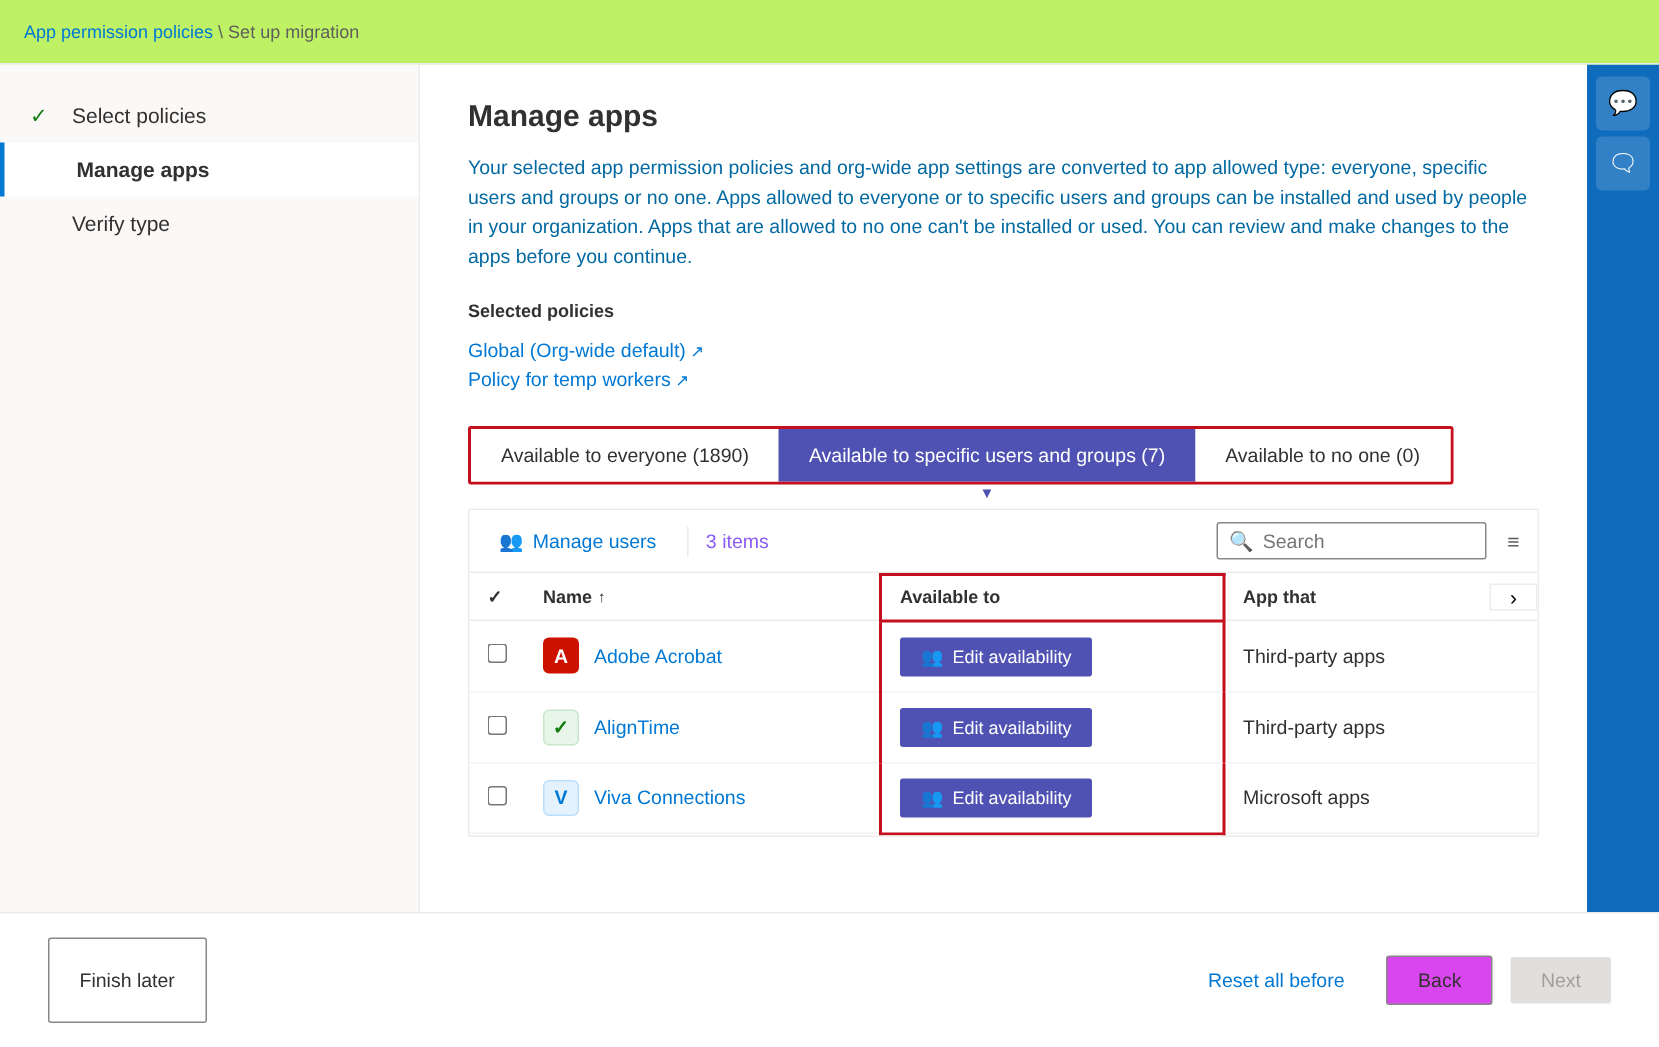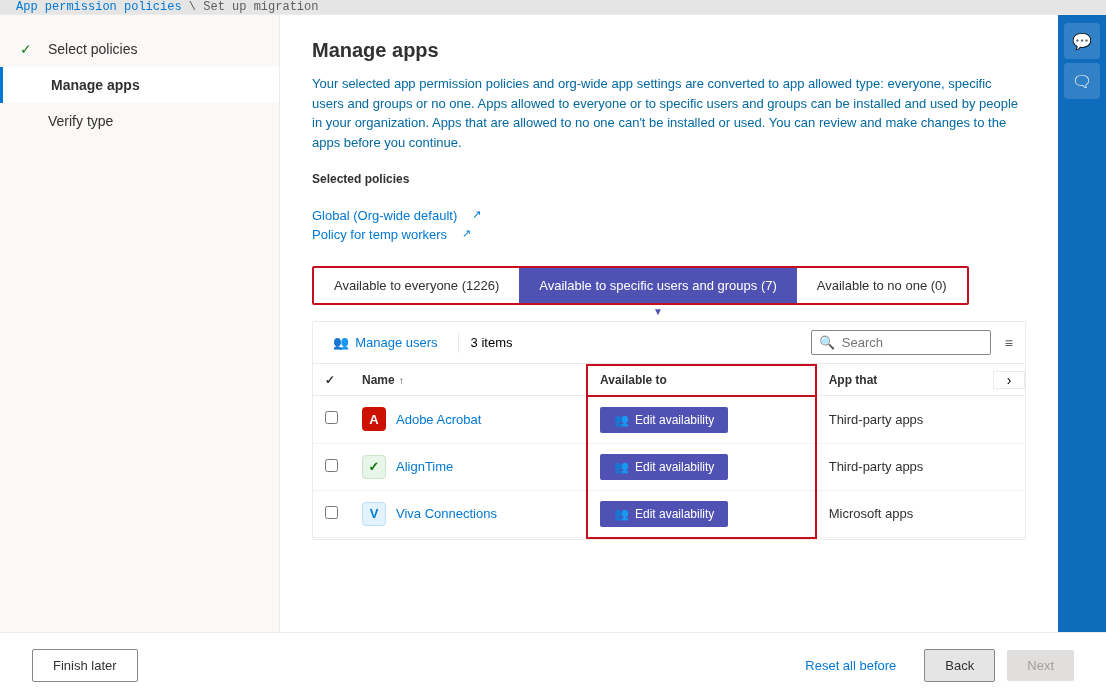--- a/index.html
+++ b/index.html
@@ -1,56 +1,56 @@
 <!DOCTYPE html>
 <html><head>
   <meta charset="utf-8">
   <style>
     * { box-sizing: border-box; margin: 0; padding: 0; }
     body { font-family: 'Segoe UI', Arial, sans-serif; font-size: 13px; background: #f3f2f1; color: #323130; }
 
     .app-container { display: flex; flex-direction: column; height: 698px; width: 1106px; background: #fff; }
 
-    .breadcrumb-bar { background: #e5e5e5; padding: 0 16px; border-bottom: 1px solid #edebe9; font-size: 12px; color: #605e5c; font-family: Liberation Mono, monospace; }
+    .breadcrumb-bar { background: #bef264; padding: 14px 16px; border-bottom: 1px solid #edebe9; font-size: 12px; color: #605e5c; }
     .breadcrumb-bar a { color: #0078d4; text-decoration: none; }
     .breadcrumb-bar span { color: #605e5c; }
 
     .main-layout { display: flex; flex: 1; overflow: hidden; }
 
     
     .sidebar { width: 280px; background: #faf9f8; border-right: 1px solid #edebe9; padding: 16px 0; }
     .sidebar-item { display: flex; align-items: center; padding: 10px 20px; cursor: pointer; font-size: 14px; color: #323130; position: relative; }
     .sidebar-item.active { background: #fff; font-weight: 600; border-left: 3px solid #0078d4; }
     .sidebar-item.active::before { content: ''; }
     .sidebar-item.completed { color: #323130; }
     .sidebar-item.dimmed { color: #a19f9d; }
     .sidebar-check { width: 20px; margin-right: 8px; color: #107c10; font-size: 14px; }
     .sidebar-dot { width: 20px; margin-right: 8px; }
 
     
     .content { flex: 1; overflow-y: auto; padding: 24px 32px; }
     .page-title { font-size: 20px; font-weight: 600; color: #323130; margin-bottom: 12px; }
     .description { font-size: 13px; color: #0369a1; line-height: 1.5; margin-bottom: 20px; max-width: 740px; }
 
-    .selected-policies-label { font-size: 12px; font-weight: 600; color: #323130; margin-bottom: 22px; }
-    .policy-link { display: flex; align-items: flex-start; gap: 15px; color: #0078d4; font-size: 13px; margin-bottom: 4px; cursor: pointer; text-decoration: none; }
+    .selected-policies-label { font-size: 12px; font-weight: 600; color: #323130; margin-bottom: 12px; }
+    .policy-link { display: flex; align-items: flex-end; gap: 3px; color: #0078d4; font-size: 13px; margin-bottom: 4px; cursor: pointer; text-decoration: none; }
     .policy-link .ext-icon { font-size: 11px; }
 
     
     .tabs-container { display: flex; margin-top: 24px; margin-bottom: 16px; border: 2px solid #c50f1f; border-radius: 2px; overflow: visible; width: fit-content; }
     .tab-btn { padding: 10px 20px; font-size: 13px; cursor: pointer; border: none; background: #fff; color: #323130; position: relative; white-space: nowrap; }
     .tab-btn.active { background: #4f52b2; color: #fff; position: relative; }
     .tab-btn.active::after { content: '▼'; position: absolute; bottom: -14px; left: 50%; transform: translateX(-50%); color: #4f52b2; font-size: 10px; }
 
     
     .table-container { border: 1px solid #edebe9; border-radius: 2px; overflow: hidden; }
     .table-toolbar { display: flex; align-items: center; padding: 8px 12px; background: #fff; border-bottom: 1px solid #edebe9; gap: 8px; }
     .manage-users-btn { display: flex; align-items: center; gap: 6px; color: #0078d4; background: none; border: none; cursor: pointer; font-size: 13px; padding: 4px 8px; }
     .toolbar-divider { width: 1px; height: 20px; background: #edebe9; margin: 0 4px; }
-    .items-count { color: #000000; font-size: 13px; }
+    .items-count { color: #8b5cf6; font-size: 13px; }
     .search-box { margin-left: auto; display: flex; align-items: center; border: 1px solid #8a8886; border-radius: 2px; padding: 4px 8px; gap: 6px; background: #fff; min-width: 180px; }
     .search-input { border: none; outline: none; font-size: 13px; color: #323130; background: transparent; width: 140px; }
     .filter-icon { color: #605e5c; cursor: pointer; font-size: 14px; margin-left: 6px; }
 
     
     .data-table { width: 100%; border-collapse: collapse; background: #fff; }
     .data-table thead tr { border-bottom: 1px solid #edebe9; }
     .data-table th { padding: 8px 12px; text-align: left; font-size: 12px; font-weight: 600; color: #323130; background: #fff; }
     .data-table th.available-to-col { border: 2px solid #c50f1f; padding: 6px 12px; }
     .data-table td { padding: 10px 12px; border-bottom: 1px solid #f3f2f1; font-size: 13px; vertical-align: middle; }
@@ -65,23 +65,23 @@
     .app-link { color: #0078d4; text-decoration: none; cursor: pointer; }
     .edit-btn { display: flex; align-items: center; gap: 6px; background: #4f52b2; color: #fff; border: none; border-radius: 2px; padding: 6px 14px; cursor: pointer; font-size: 12px; white-space: nowrap; }
     .col-header { display: flex; align-items: center; gap: 4px; }
     .sort-icon { font-size: 10px; }
 
     
     .table-scroll-wrapper { overflow-x: auto; position: relative; }
 
     
     .footer { padding: 16px 32px; border-top: 1px solid #edebe9; display: flex; align-items: center; gap: 12px; background: #fff; }
-    .finish-later-btn { padding: 8px 20px; border: 1px solid #8a8886; background: #fff; color: #323130; cursor: pointer; font-size: 13px; border-radius: 2px; text-align: right; }
+    .finish-later-btn { padding: 20px 20px; border: 1px solid #8a8886; background: #fff; color: #323130; cursor: pointer; font-size: 13px; border-radius: 2px; text-align: right; }
     .reset-btn { margin-left: auto; padding: 8px 16px; border: none; background: none; color: #0078d4; cursor: pointer; font-size: 13px; }
-    .back-btn { padding: 8px 20px; border: 1px solid #8a8886; background: #e5e5e5; color: #323130; cursor: pointer; font-size: 13px; border-radius: 2px; }
+    .back-btn { padding: 8px 20px; border: 1px solid #8a8886; background: #d946ef; color: #323130; cursor: pointer; font-size: 13px; border-radius: 2px; }
     .next-btn { padding: 8px 20px; border: none; background: #e1dfdd; color: #a19f9d; cursor: pointer; font-size: 13px; border-radius: 2px; }
 
     
     .right-panel { width: 48px; background: #0f6cbd; display: flex; flex-direction: column; align-items: center; padding-top: 8px; gap: 4px; }
     .right-panel-btn { width: 36px; height: 36px; border-radius: 4px; display: flex; align-items: center; justify-content: center; color: #fff; cursor: pointer; font-size: 16px; background: rgba(255,255,255,0.15); }
   </style>
 </head>
 <body>
 
 <div class="app-container">
@@ -117,21 +117,21 @@
       <a class="policy-link" href="#">
         <span>Global (Org-wide default)</span>
         <span class="ext-icon">↗</span>
       </a>
       <a class="policy-link" href="#">
         <span>Policy for temp workers</span>
         <span class="ext-icon">↗</span>
       </a>
 
       <div class="tabs-container">
-        <button class="tab-btn">Available to everyone (1226)</button>
+        <button class="tab-btn">Available to everyone (1890)</button>
         <button class="tab-btn active">Available to specific users and groups (7)</button>
         <button class="tab-btn">Available to no one (0)</button>
       </div>
 
       <div class="table-container">
         <div class="table-toolbar">
           <button class="manage-users-btn">
             <span>👥</span>
             <span>Manage users</span>
           </button>

